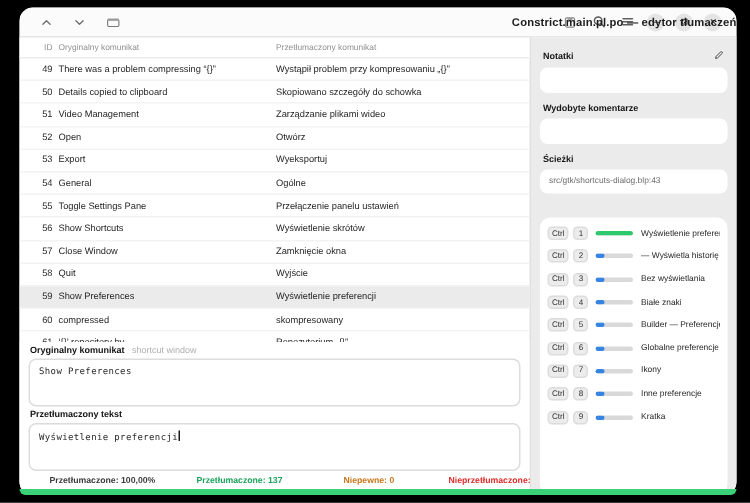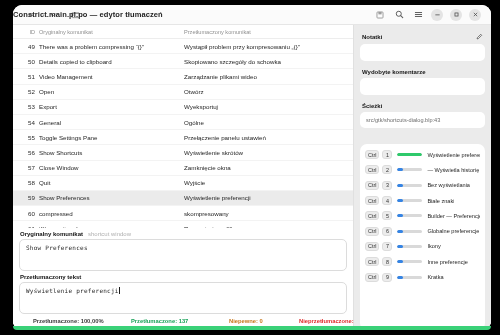--- a/index.html
+++ b/index.html
@@ -42,21 +42,21 @@
   .hb-circle {
     width: 12px; height: 12px;
     border-radius: 50%;
     background: #e4e4e4;
     display: flex; align-items: center; justify-content: center;
     color: #5c5c5c;
   }
   .hb-title {
     position: absolute;
     left: 0; right: 0;
-    text-align: left;
+    text-align: right;
     font-size: 7.5px;
     font-weight: bold;
     color: #1c1c1c;
     letter-spacing: 0.1px;
     pointer-events: none;
   }
 
   
   .body {
     display: flex;

